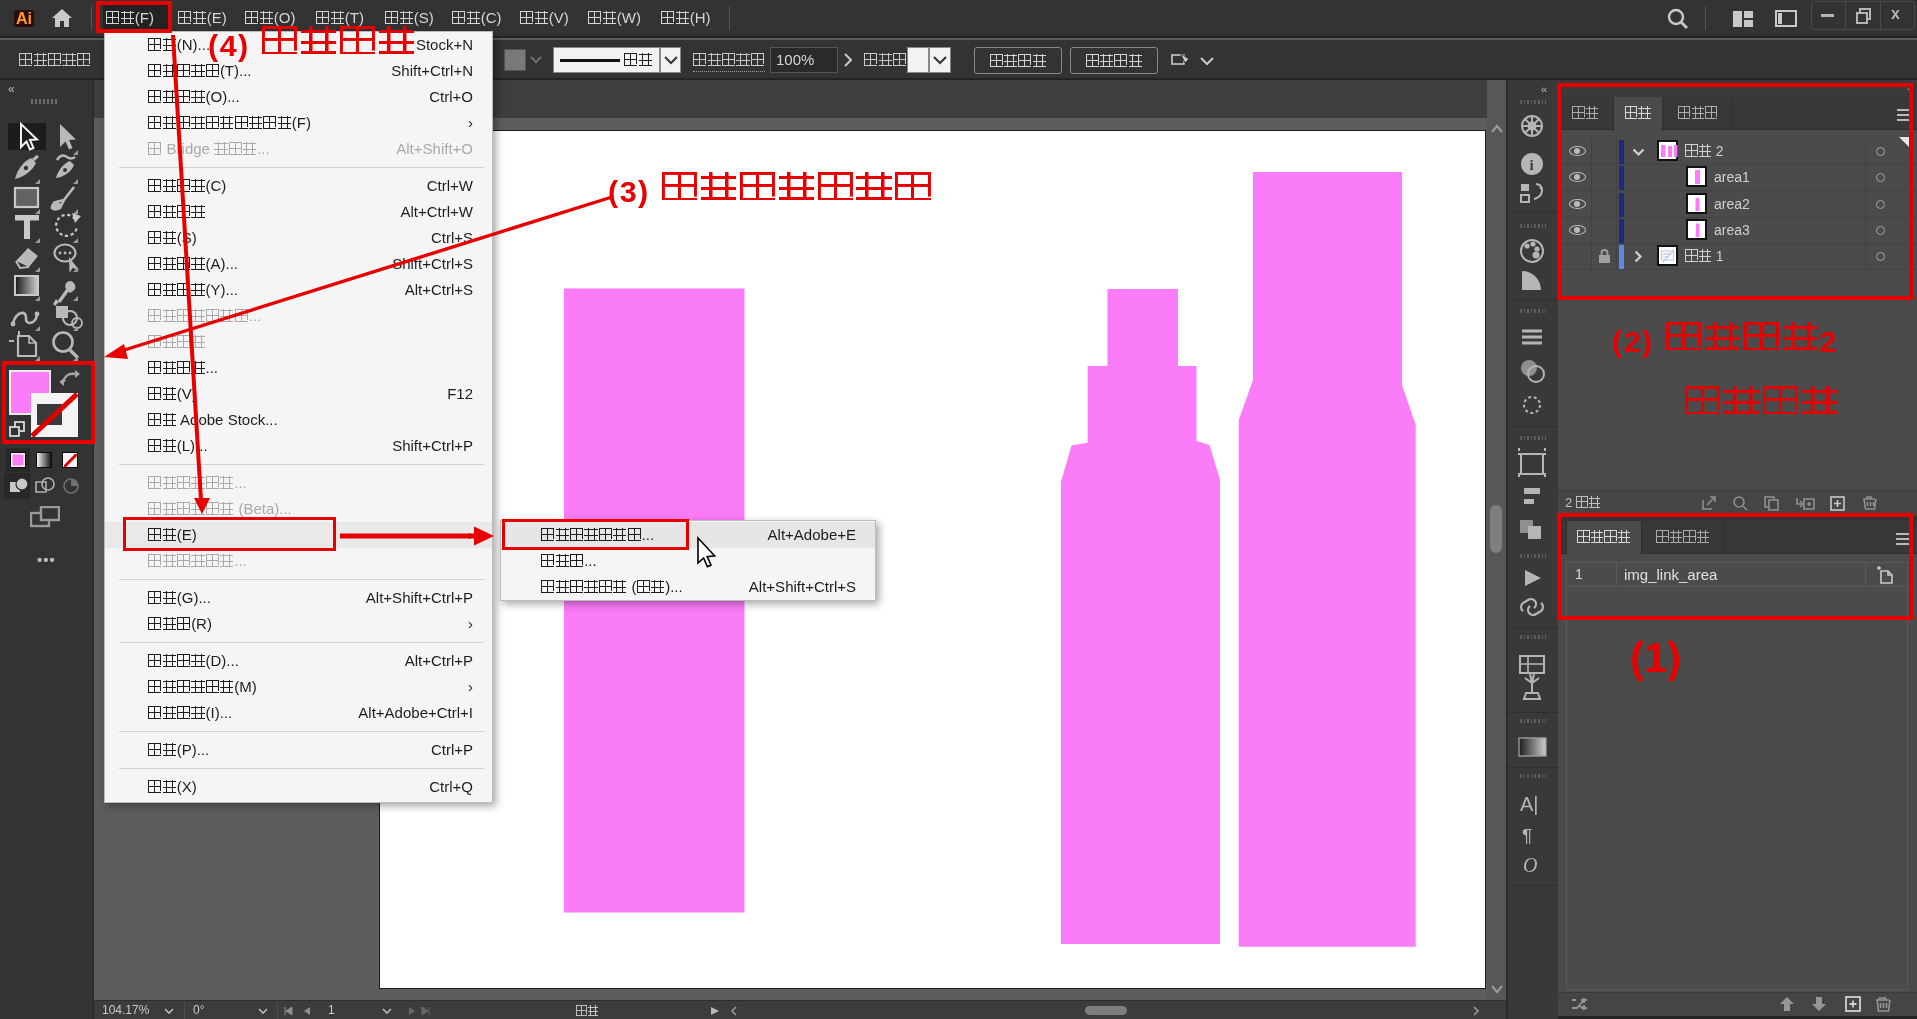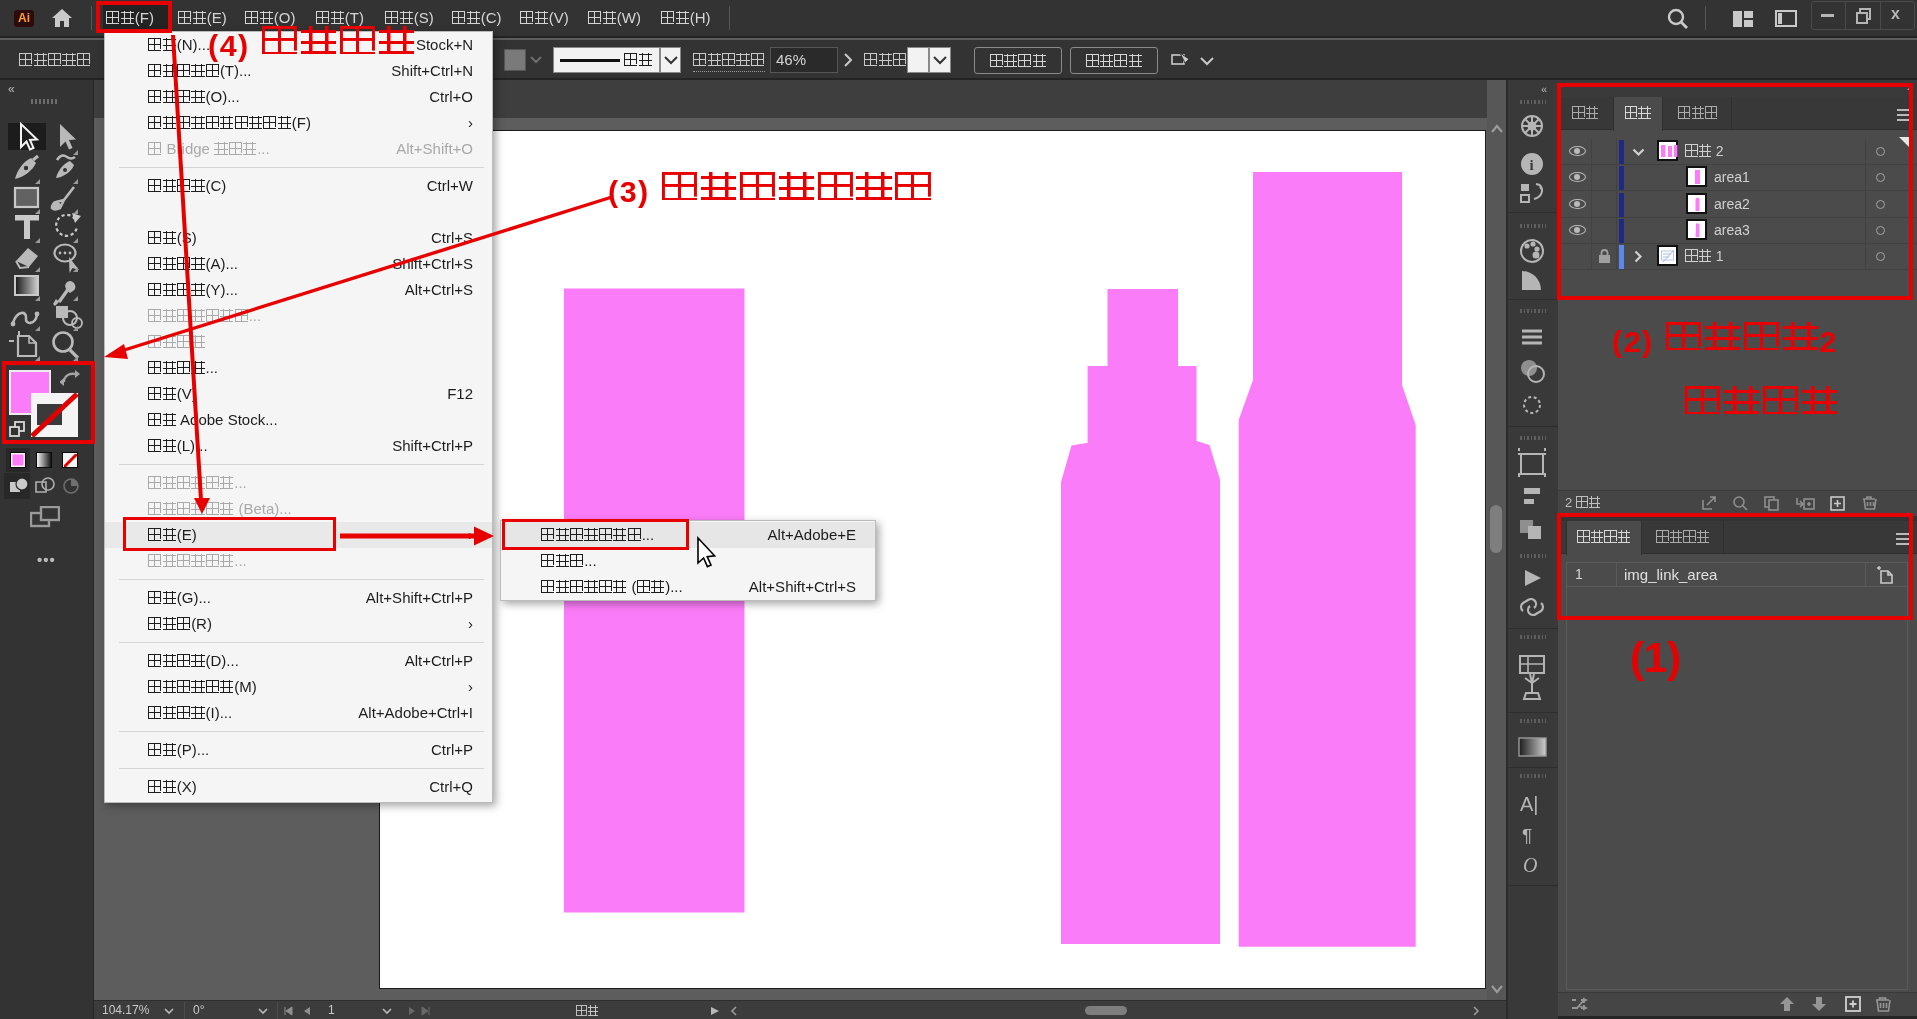--- a/index.html
+++ b/index.html
@@ -27,21 +27,21 @@
 .mi .sc{position:absolute;right:19px}
 .mi.dis{color:#a9a9a9}
 .sep{position:absolute;left:14px;right:8px;height:1px;background:#d4d4d4}
 .tab{position:absolute;top:0;height:33px;line-height:33px;font-size:14px;color:#ababab;text-align:center}
 .eye{position:absolute;width:17px;height:10px;border:1.6px solid #b9b9b9;border-radius:50%}
 .eye:after{content:"";position:absolute;left:3.5px;top:.6px;width:6px;height:6px;border-radius:50%;background:#b9b9b9}
 .circ{position:absolute;width:9px;height:9px;border:1.4px solid #a5a5a5;border-radius:50%}
 .thumb{position:absolute;background:#fff;border:2px solid #111}
 </style></head><body>
 <div class="ab" style="left:0;top:0;width:1917px;height:38px;background:#333333;border-bottom:2px solid #232323">
-    <div class="ab" style="left:14px;top:10px;width:20px;height:17px;background:#2b0c0b;border-radius:3px;color:#ff9c29;font-size:12px;font-weight:bold;text-align:center;line-height:17px">Ai</div>
+    <div class="ab" style="left:14px;top:10px;width:20px;height:17px;background:#2b0c0b;border-radius:3px;color:#ff9c29;font-size:16px;font-weight:bold;text-align:center;line-height:17px">Ai</div>
     <svg class="ab" style="left:50px;top:7px" width="24" height="22">
       <path d="M12 2 L22 11 L19 11 L19 20 L14 20 L14 14 L10 14 L10 20 L5 20 L5 11 L2 11 Z" fill="#c9c9c9"></path>
     </svg>
     <div class="ab" style="left:91px;top:6px;width:1px;height:24px;background:#555"></div>
     <div class="ab" style="left:103px;top:5px;width:66px;height:27px;background:#232323"></div>
     <div class="ab" style="left:106px;top:0;height:38px;line-height:36px;font-size:15px;color:#d5d5d5"><i class="z"></i><i class="y"></i>(F)</div>
     <div class="ab" style="left:178px;top:0;height:38px;line-height:36px;font-size:15px;color:#d5d5d5"><i class="z"></i><i class="y"></i>(E)</div>
     <div class="ab" style="left:245px;top:0;height:38px;line-height:36px;font-size:15px;color:#d5d5d5"><i class="z"></i><i class="y"></i>(O)</div>
     <div class="ab" style="left:316px;top:0;height:38px;line-height:36px;font-size:15px;color:#d5d5d5"><i class="z"></i><i class="y"></i>(T)</div>
     <div class="ab" style="left:385px;top:0;height:38px;line-height:36px;font-size:15px;color:#d5d5d5"><i class="z"></i><i class="y"></i>(S)</div>
@@ -82,21 +82,21 @@
     </svg>
     <div class="ab" style="left:553px;top:7px;width:107px;height:26px;background:#f2f2f2;border:1px solid #888"></div>
     <div class="ab" style="left:560px;top:19px;width:60px;height:3px;background:#111"></div>
     <div class="ab" style="left:624px;top:11px;font-size:15px;color:#1d1d1d"><i class="z"></i><i class="y"></i></div>
     <div class="ab" style="left:660px;top:7px;width:21px;height:26px;background:#f2f2f2;border:1px solid #888"></div>
     <svg class="ab" style="left:664px;top:16px" width="14" height="9">
       <path d="M1 1 L7 7 L13 1" stroke="#333" stroke-width="2" fill="none"></path>
     </svg>
     <div class="ab" style="left:693px;top:11px;font-size:15px;color:#c9c9c9;border-bottom:1px dotted #999;padding-bottom:3px"><i class="z"></i><i class="y"></i><i class="z"></i><i class="y"></i><i class="z"></i></div>
     <div class="ab" style="left:770px;top:7px;width:68px;height:26px;background:#2a2a2a;border:1px solid #555"></div>
-    <div class="ab" style="left:776px;top:11px;font-size:15px;color:#d5d5d5">46%</div>
+    <div class="ab" style="left:776px;top:11px;font-size:15px;color:#d5d5d5">100%</div>
     <svg class="ab" style="left:844px;top:13px" width="8" height="14">
       <path d="M1 1 L7 7 L1 13" stroke="#c9c9c9" stroke-width="2" fill="none"></path>
     </svg>
     <div class="ab" style="left:864px;top:11px;font-size:15px;color:#c9c9c9"><i class="z"></i><i class="y"></i><i class="z"></i></div>
     <div class="ab" style="left:907px;top:7px;width:22px;height:26px;background:#f2f2f2;border:1px solid #888"></div>
     <div class="ab" style="left:929px;top:7px;width:22px;height:26px;background:#f2f2f2;border:1px solid #888"></div>
     <svg class="ab" style="left:933px;top:16px" width="14" height="9">
       <path d="M1 1 L7 7 L13 1" stroke="#333" stroke-width="2" fill="none"></path>
     </svg>
     <div class="ab" style="left:974px;top:7px;width:88px;height:27px;border:1px solid #8a8a8a;border-radius:3px;text-align:center;line-height:25px;font-size:15px;color:#d5d5d5"><i class="z"></i><i class="y"></i><i class="z"></i><i class="y"></i></div>
@@ -460,20 +460,24 @@
     </div>
     <div class="mi dis" style="top:104.0px;">
       <span class="lb"><i class="z"></i> Bridge <i class="y"></i><i class="z"></i><i class="y"></i>...</span>
       <span class="sc">Alt+Shift+O</span>
     </div>
     <div class="sep" style="top:135.0px"></div>
     <div class="mi" style="top:141.0px;">
       <span class="lb"><i class="z"></i><i class="y"></i><i class="z"></i><i class="y"></i>(C)</span>
       <span class="sc">Ctrl+W</span>
     </div>
+    <div class="mi" style="top:167.0px;">
+      <span class="lb"><i class="z"></i><i class="y"></i><i class="z"></i><i class="y"></i></span>
+      <span class="sc">Alt+Ctrl+W</span>
+    </div>
     <div class="mi" style="top:193.0px;">
       <span class="lb"><i class="z"></i><i class="y"></i>(S)</span>
       <span class="sc">Ctrl+S</span>
     </div>
     <div class="mi" style="top:219.0px;">
       <span class="lb"><i class="z"></i><i class="y"></i><i class="z"></i><i class="y"></i>(A)...</span>
       <span class="sc">Shift+Ctrl+S</span>
     </div>
     <div class="mi" style="top:245.0px;">
       <span class="lb"><i class="z"></i><i class="y"></i><i class="z"></i><i class="y"></i>(Y)...</span>

